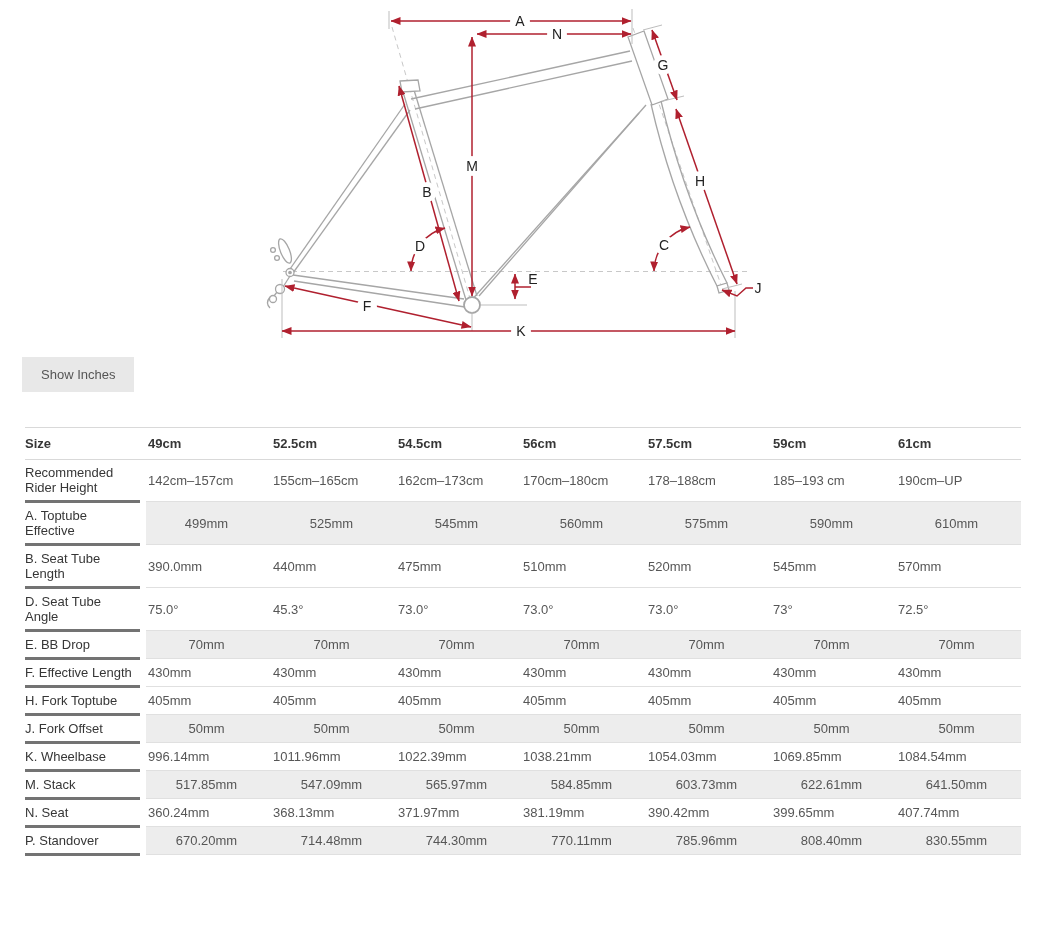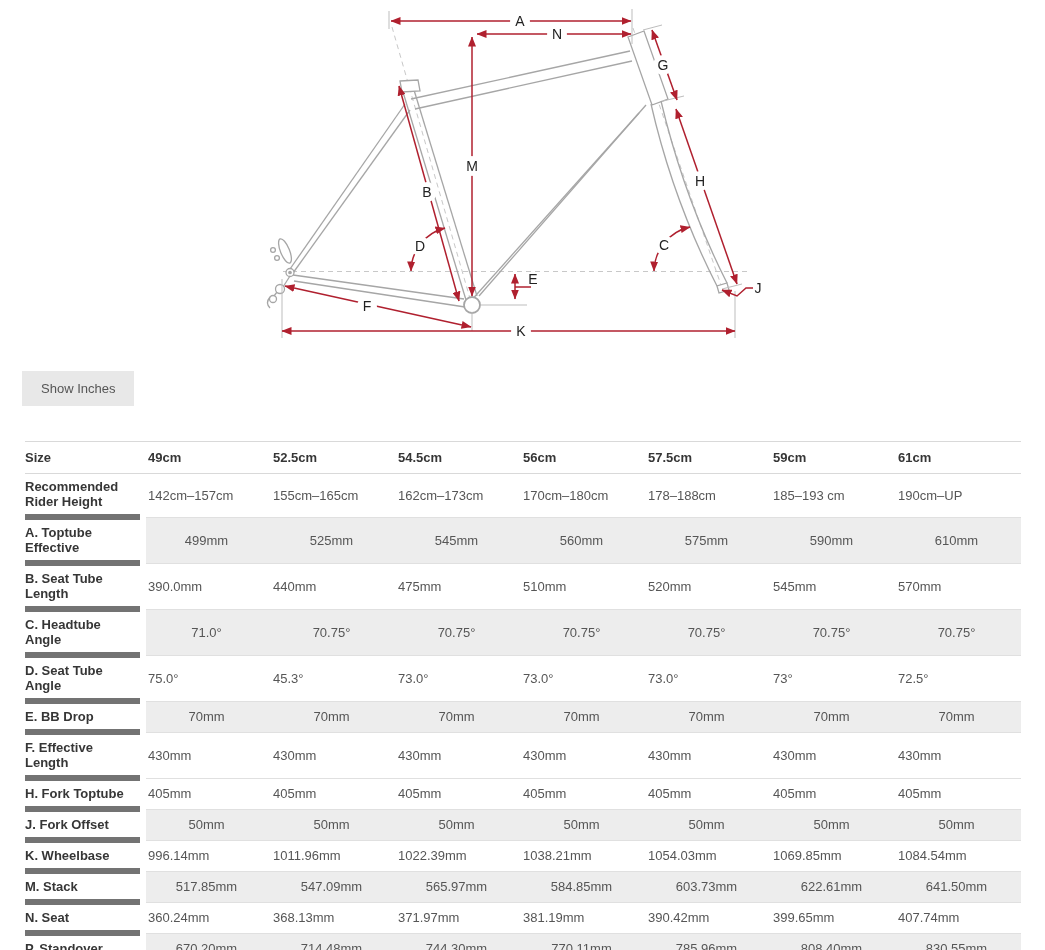--- a/index.html
+++ b/index.html
@@ -4,31 +4,31 @@
 <style>
   html,body{margin:0;padding:0;background:#fff;}
   body{width:1045px;font-family:"Liberation Sans",sans-serif;-webkit-font-smoothing:antialiased;}
   .page{width:1045px;}
 
   
   .diagram-wrap{width:1045px;height:348px;}
   svg text.dim-label{font-family:"Liberation Sans",sans-serif;font-size:14px;fill:#222;}
 
   
-  .show-inches{display:inline-block;margin:23px 0 0 22px;background:#e8e8e8;border:none;
+  .show-inches{display:inline-block;margin:9px 0 0 22px;background:#e8e8e8;border:none;
     padding:10px 19px;font-family:"Liberation Sans",sans-serif;font-size:13px;color:#555;cursor:pointer;}
 
   
   table.geo{border-collapse:collapse;table-layout:fixed;width:996px;margin:35px 24px 0 25px;
     border-top:1px solid #d9d9d9;}
   table.geo th,table.geo td{text-align:left;vertical-align:middle;font-size:13px;line-height:15px;}
   table.geo thead th{font-weight:bold;color:#363636;padding:8px 6px 8px 2px;border-bottom:1px solid #d9d9d9;}
   table.geo thead th.lbl{padding-left:0;margin-left:39px;}
   table.geo td{color:#565656;padding:5px 6px 5px 2px;}
-  table.geo td.lbl{font-weight:bold;color:#363636;padding-left:0;border-bottom:6px solid #737373;}
+  table.geo td.lbl{font-weight:normal;color:#363636;padding-left:0;border-bottom:3px solid #737373;}
   table.geo td.val{border-bottom:1px solid #e0e0e0;}
   table.geo tr.shaded td.val{background:#ededed;text-align:center;}
   table.geo th.sp{padding:0;border-bottom:1px solid #d9d9d9;}
   table.geo td.sp{padding:0;border:none;background:#fff;}
 </style>
 </head>
 <body>
 
 <div class="page">
 
@@ -200,31 +200,20 @@
           <td class="lbl">B. Seat Tube Length</td>
           <td class="sp"></td>
           <td class="val">390.0mm</td>
           <td class="val">440mm</td>
           <td class="val">475mm</td>
           <td class="val">510mm</td>
           <td class="val">520mm</td>
           <td class="val">545mm</td>
           <td class="val">570mm</td>
         </tr>
-        <tr class="shaded">
-          <td class="lbl">C. Headtube Angle</td>
-          <td class="sp"></td>
-          <td class="val">71.0°</td>
-          <td class="val">70.75°</td>
-          <td class="val">70.75°</td>
-          <td class="val">70.75°</td>
-          <td class="val">70.75°</td>
-          <td class="val">70.75°</td>
-          <td class="val">70.75°</td>
-        </tr>
         <tr class="">
           <td class="lbl">D. Seat Tube Angle</td>
           <td class="sp"></td>
           <td class="val">75.0°</td>
           <td class="val">45.3°</td>
           <td class="val">73.0°</td>
           <td class="val">73.0°</td>
           <td class="val">73.0°</td>
           <td class="val">73°</td>
           <td class="val">72.5°</td>

